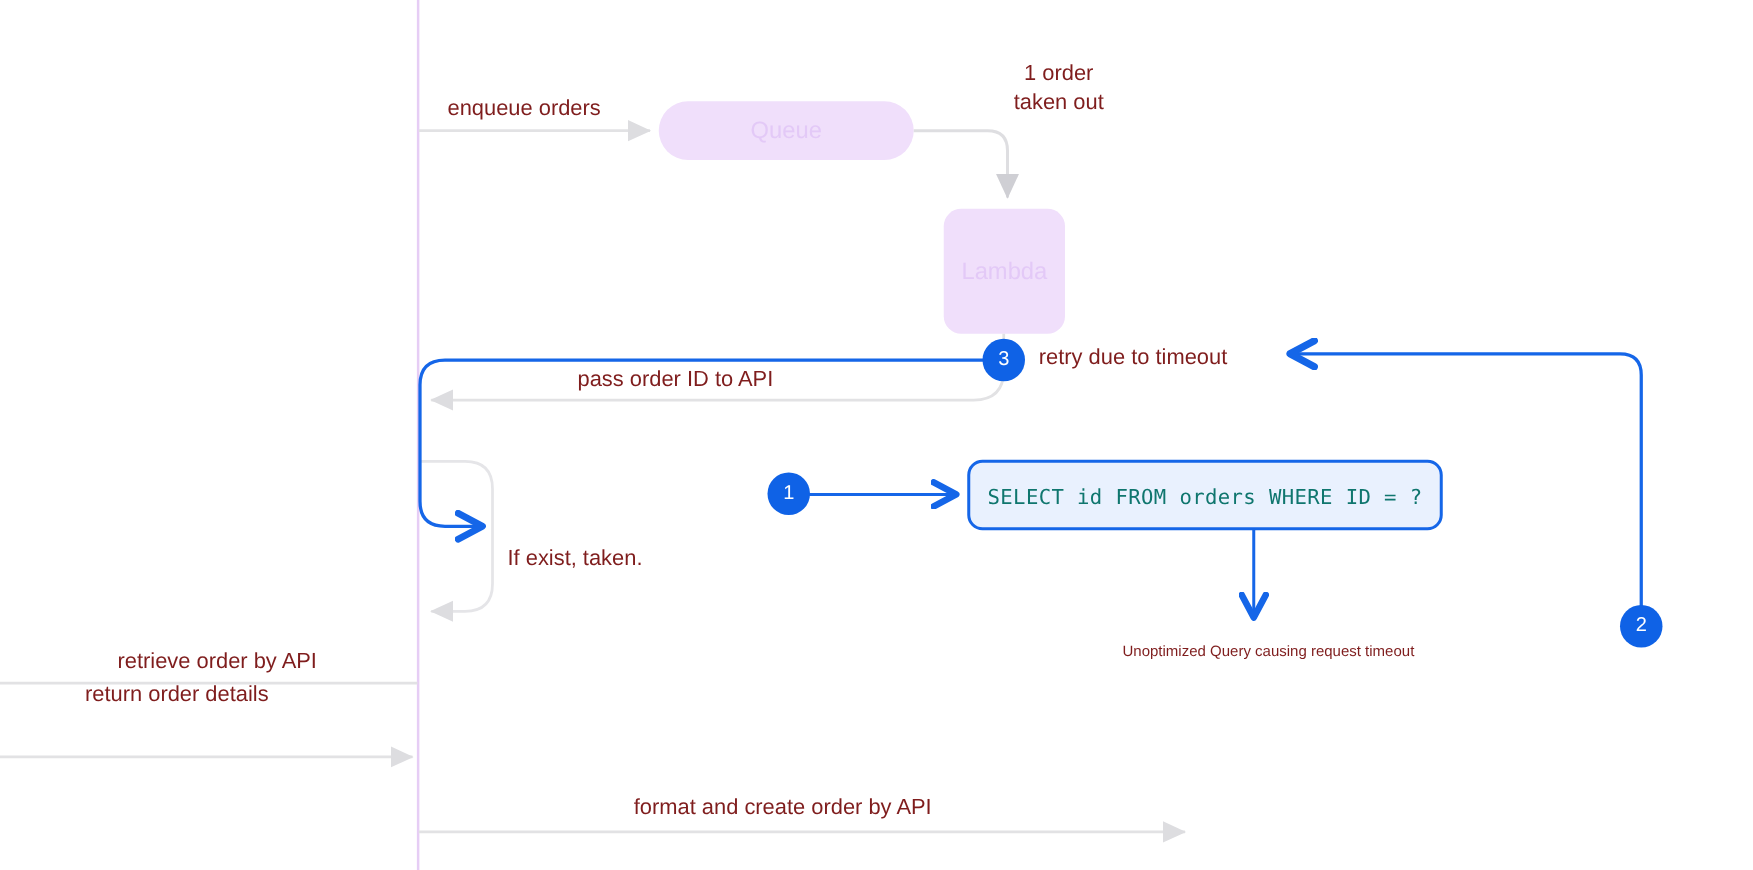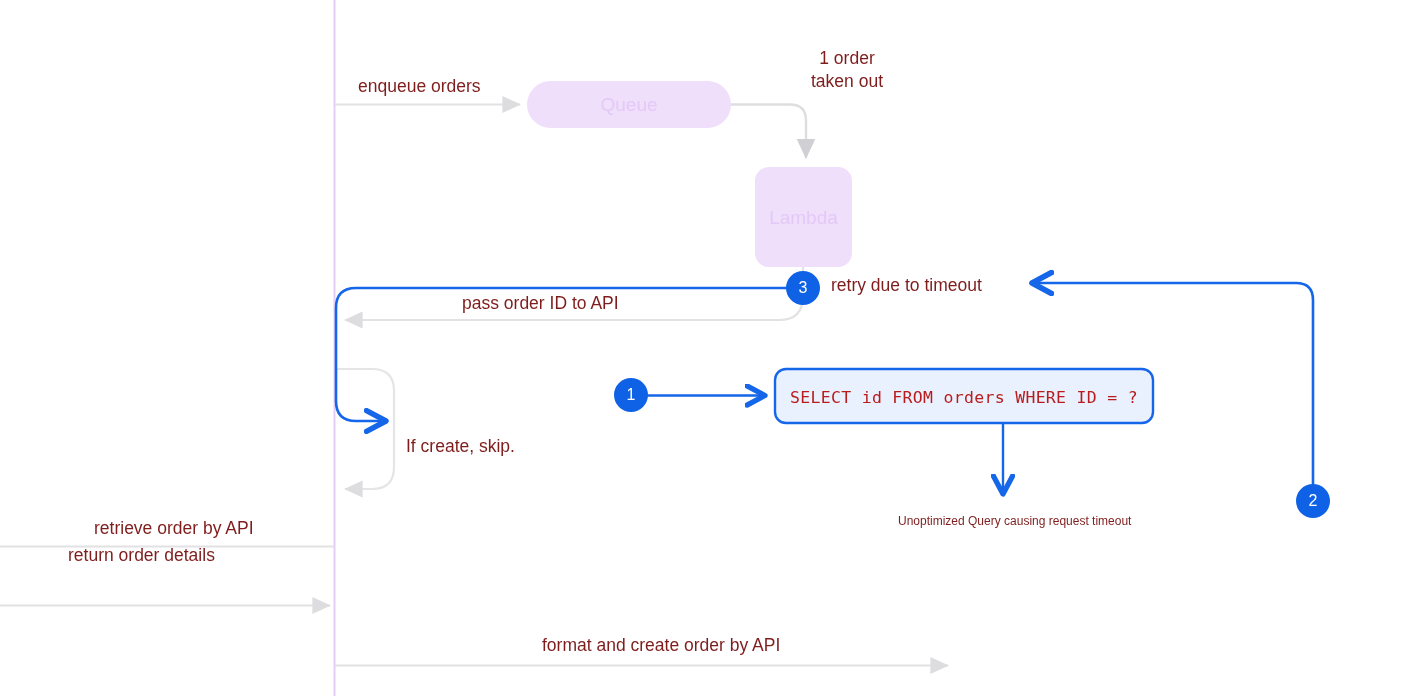--- a/index.html
+++ b/index.html
@@ -37,21 +37,21 @@
   }
   .blue-label {
     color: #7f1d1d;
     font-size: 17.5px;
   }
   .node-label {
     color: #e3c9f7;
     font-size: 19px;
   }
   .sql-text {
-    color: #b91c1c;
+    color: #0f766e;
     font-family: "DejaVu Sans Mono", monospace;
     font-size: 16.5px;
     letter-spacing: 0.3px;
   }
   .badge-num {
     position: absolute;
     color: #ffffff;
     font-family: "Liberation Sans", sans-serif;
     font-size: 16px;
     text-align: center;
@@ -126,27 +126,27 @@
 
   <div class="lbl node-label" style="left:755px; top:206px; width:97px; text-align:center;">Lambda</div>
 
   <div class="lbl gray-label" style="left:358px; top:75px;">enqueue orders</div>
 
   <div class="lbl gray-label center" style="left:779px; top:47px; width:136px;">1 order</div>
   <div class="lbl gray-label center" style="left:779px; top:70px; width:136px;">taken out</div>
 
   <div class="lbl gray-label" style="left:462px; top:292px;">pass order ID to API</div>
 
-  <div class="lbl gray-label" style="left:406px; top:435px;">If create, skip.</div>
+  <div class="lbl gray-label" style="left:406px; top:435px;">If exist, taken.</div>
 
   <div class="lbl gray-label" style="left:74px; top:517px;margin-left:20px;">retrieve order by API</div>
 
   <div class="lbl gray-label" style="left:68px; top:544px;">return order details</div>
 
-  <div class="lbl gray-label" style="left:507px; top:634px;margin-left:35px;">format and create order by API</div>
+  <div class="lbl gray-label" style="left:507px; top:634px;">format and create order by API</div>
 
   <div class="lbl blue-label" style="left:831px; top:274px;">retry due to timeout</div>
 
   <div class="lbl sql-text" style="left:775px; top:387px; width:378px; text-align:center;">SELECT id FROM orders WHERE ID = ?</div>
 
   <div class="lbl blue-label" style="left:898px; top:514px; font-size:12px;">Unoptimized Query causing request timeout</div>
 
   <div class="badge-num" style="left:614px; top:378px;">1</div>
   <div class="badge-num" style="left:1296px; top:484px;">2</div>
   <div class="badge-num" style="left:786px; top:271px;">3</div>

